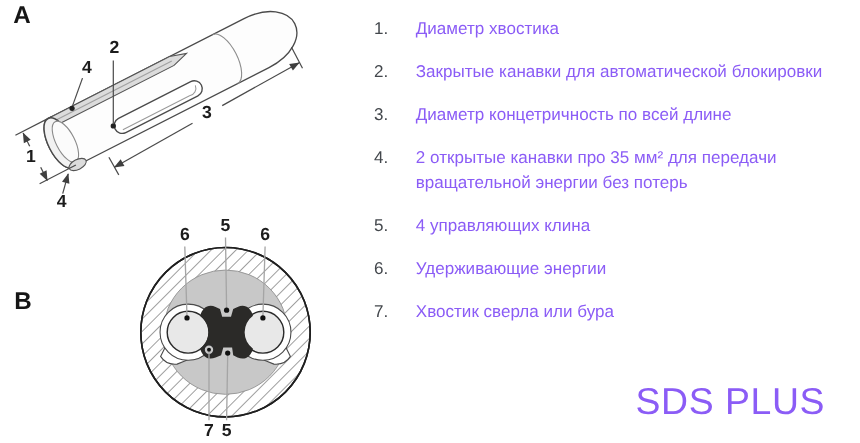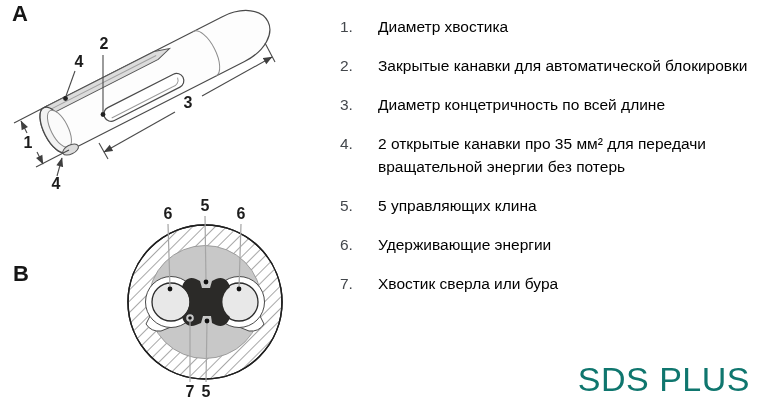--- a/index.html
+++ b/index.html
@@ -18,25 +18,25 @@
   .co.bg{background:#ffffff;padding:0 3px;}
   .legend{
     position:absolute;left:340px;top:15px;width:432px;margin:0;padding:0;
     list-style:none;display:flex;flex-direction:column;row-gap:16px;
   }
   .legend li{display:flex;align-items:flex-start;}
   .legend .num{
     flex:0 0 38px;font-size:15.5px;line-height:23px;color:#43474c;
   }
   .legend .txt{
-    flex:1;font-size:15.5px;line-height:23px;color:#000000;max-width:394px;
+    flex:1;font-size:15.5px;line-height:23px;color:#8b5cf6;max-width:394px;
   }
   .watermark{
-    position:absolute;right:32px;top:362px;font-size:34px;font-weight:300;
-    color:#0f766e;letter-spacing:0.5px;line-height:1;
+    position:absolute;right:32px;top:348px;font-size:34px;font-weight:300;
+    color:#8b5cf6;letter-spacing:0.5px;line-height:1;
   }
 </style>
 </head>
 <body>
 
 <div class="stage">
 
   <svg width="782" height="403" viewBox="0 0 782 403">
     <defs>
       <pattern id="hatch" width="8" height="8" patternUnits="userSpaceOnUse" patternTransform="rotate(45)">
@@ -161,21 +161,21 @@
     <li>
       <span class="num">3.</span>
       <span class="txt">Диаметр концетричность по всей длине</span>
     </li>
     <li>
       <span class="num">4.</span>
       <span class="txt">2 открытые канавки про 35 мм² для передачи вращательной энергии без потерь</span>
     </li>
     <li>
       <span class="num">5.</span>
-      <span class="txt">5 управляющих клина</span>
+      <span class="txt">4 управляющих клина</span>
     </li>
     <li>
       <span class="num">6.</span>
       <span class="txt">Удерживающие энергии</span>
     </li>
     <li>
       <span class="num">7.</span>
       <span class="txt">Хвостик сверла или бура</span>
     </li>
   </ol>

